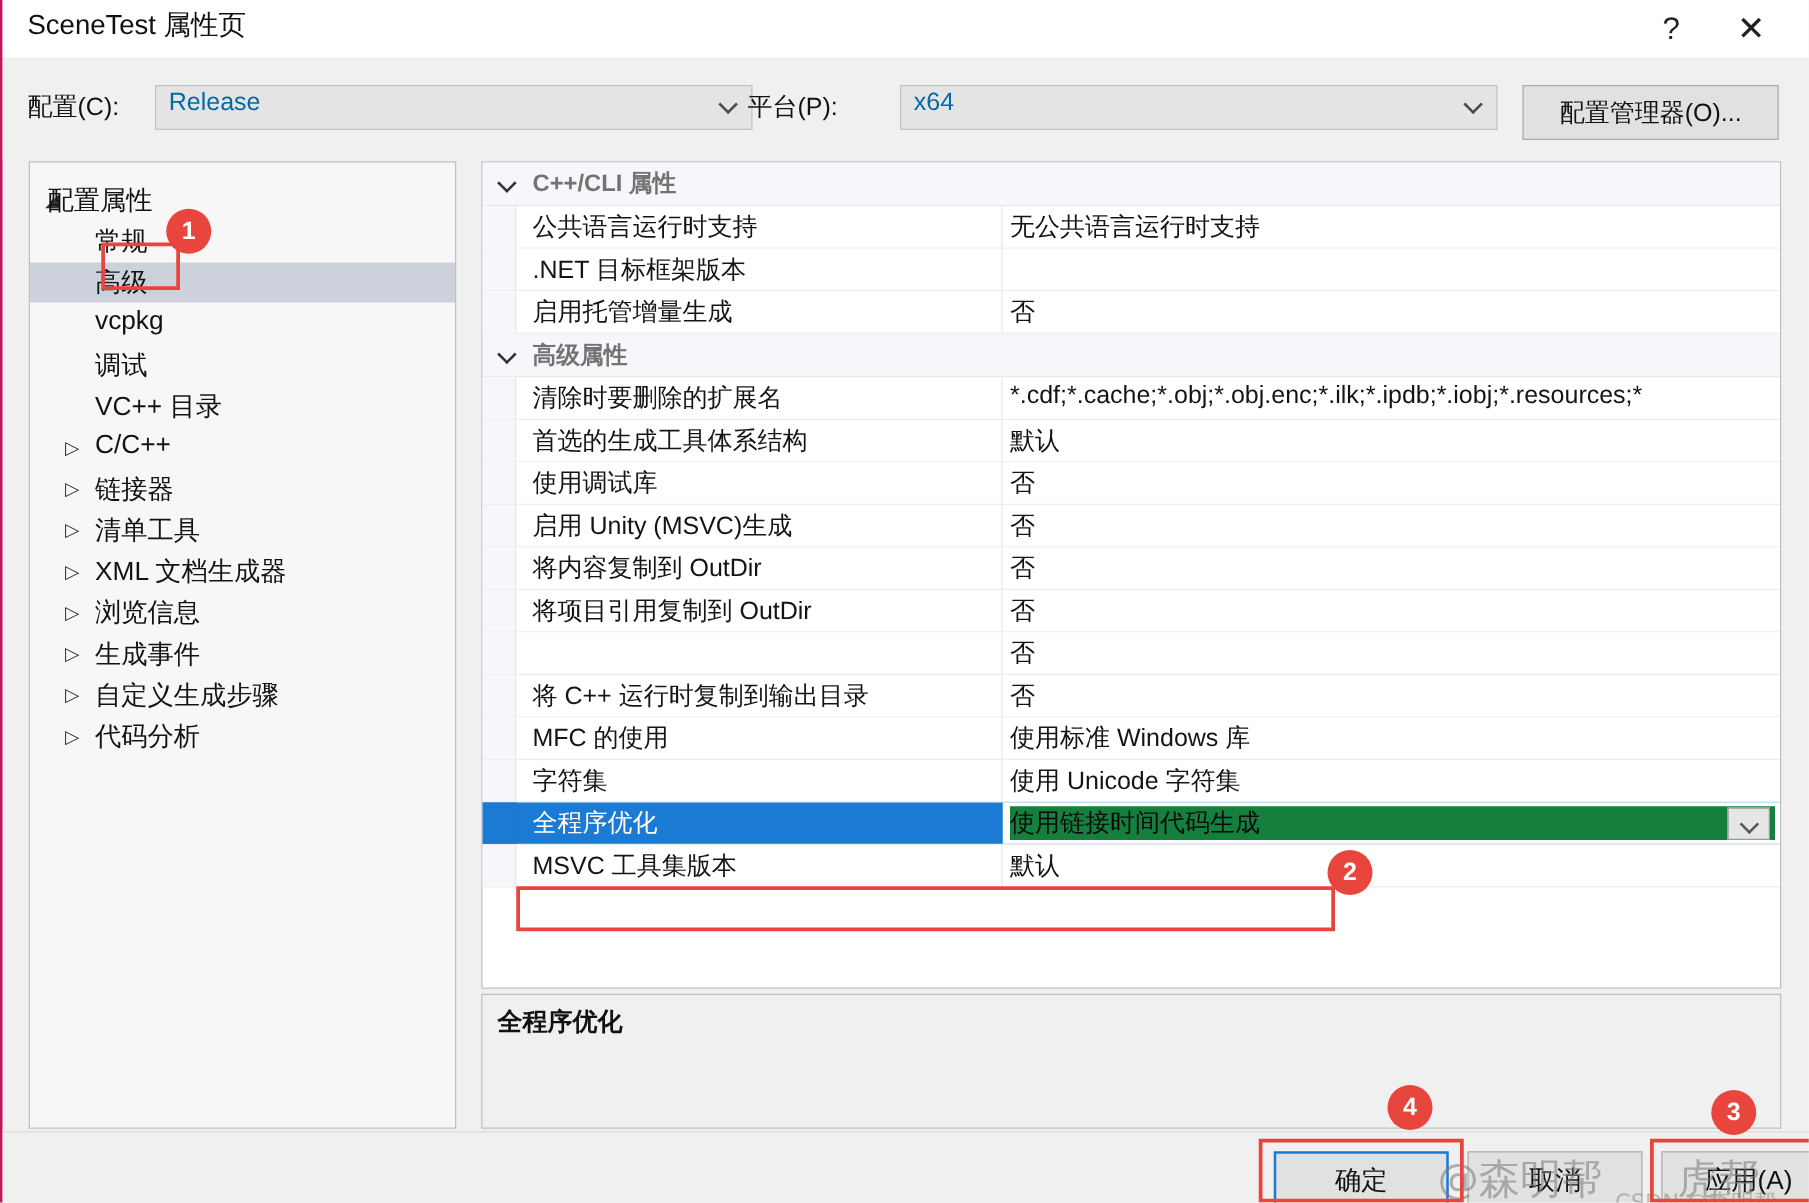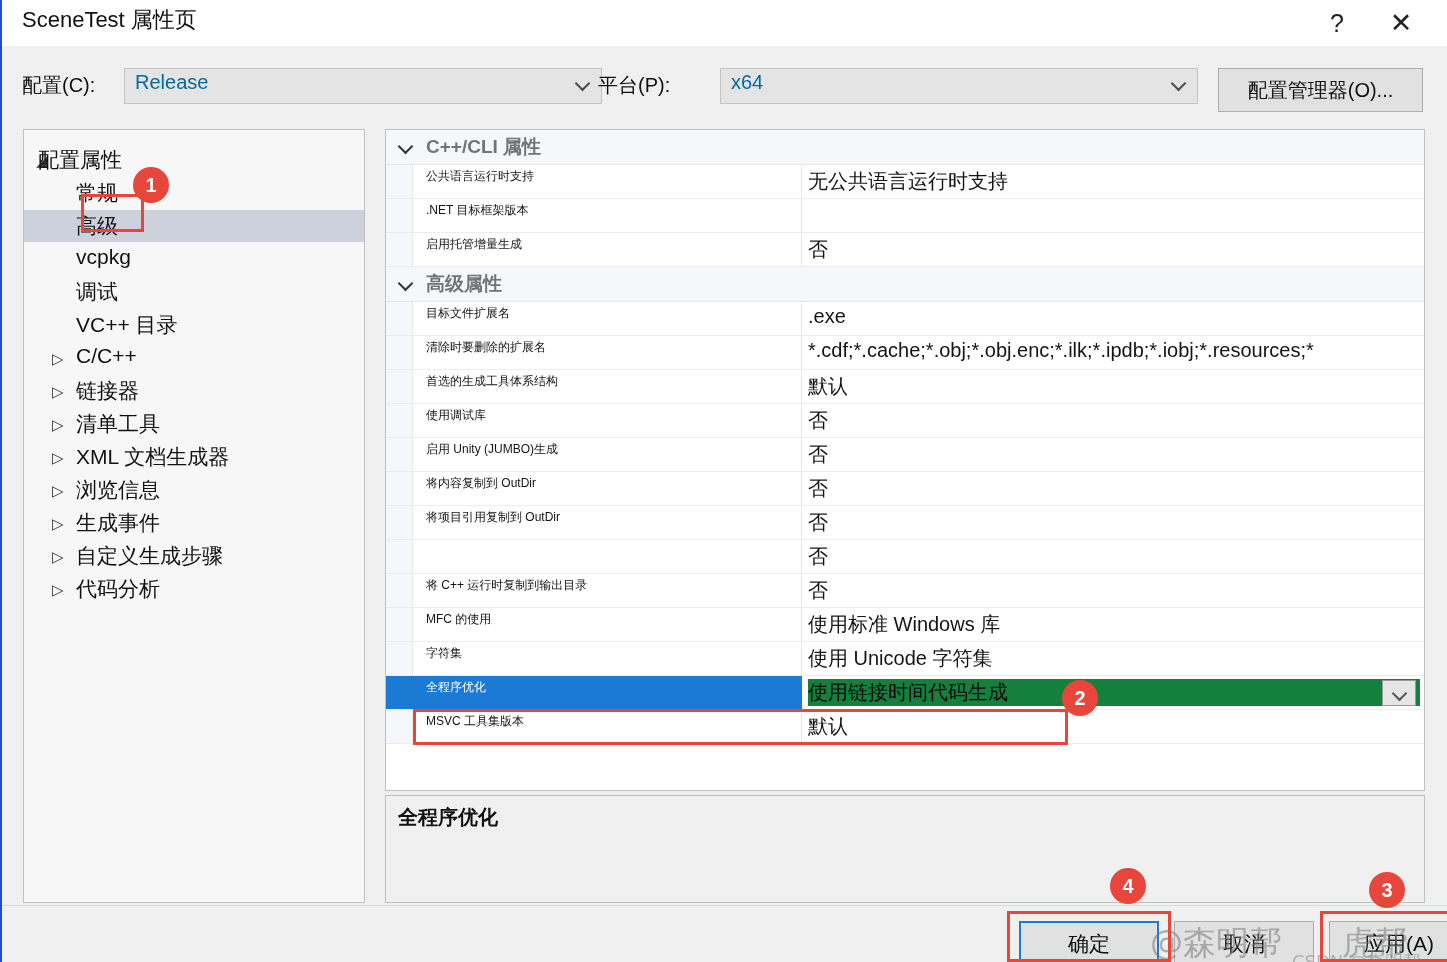--- a/index.html
+++ b/index.html
@@ -16,21 +16,21 @@
     overflow: hidden;
     position: relative;
   }
   #dialog {
     position: absolute;
     left: 0; top: 0;
     width: 1447px;
     height: 962px;
     background: #f0f0f0;
     box-sizing: border-box;
-    border-left: 2px solid #1d4ed8;
+    border-left: 2px solid #be185d;
     overflow: hidden;
   }
 
   
   #titlebar {
     position: absolute;
     left: 0; top: 0;
     width: 1447px; height: 46px;
     background: #ffffff;
   }
@@ -200,21 +200,21 @@
     position: absolute;
     left: 0; top: 0;
     width: 27px; height: 100%;
     background: #f5f7fb;
     border-right: 1px solid #e8e8e8;
     box-sizing: border-box;
   }
   .prop-row .p-name {
     position: absolute;
     left: 40px; top: 3px;
-    font-size: 12px;
+    font-size: 20px;
     color: #141414;
     white-space: nowrap;
   }
   .prop-row .p-val {
     position: absolute;
     left: 422px; top: 3px;
     width: 612px;
     font-size: 20px;
     color: #141414;
     white-space: nowrap;
@@ -448,45 +448,39 @@
           <span class="p-name">启用托管增量生成</span>
           <span class="p-val">否</span>
         </div>
         <div class="cat-row">
           <span class="cat-chev"></span>
           <span class="cat-label">高级属性</span>
         </div>
         <div class="prop-row">
           <div class="gutter"></div>
           <div class="col-div"></div>
-          <span class="p-name">目标文件扩展名</span>
-          <span class="p-val">.exe</span>
-        </div>
-        <div class="prop-row">
-          <div class="gutter"></div>
-          <div class="col-div"></div>
           <span class="p-name">清除时要删除的扩展名</span>
           <span class="p-val">*.cdf;*.cache;*.obj;*.obj.enc;*.ilk;*.ipdb;*.iobj;*.resources;*</span>
         </div>
         <div class="prop-row">
           <div class="gutter"></div>
           <div class="col-div"></div>
           <span class="p-name">首选的生成工具体系结构</span>
           <span class="p-val">默认</span>
         </div>
         <div class="prop-row">
           <div class="gutter"></div>
           <div class="col-div"></div>
           <span class="p-name">使用调试库</span>
           <span class="p-val">否</span>
         </div>
         <div class="prop-row">
           <div class="gutter"></div>
           <div class="col-div"></div>
-          <span class="p-name">启用 Unity (JUMBO)生成</span>
+          <span class="p-name">启用 Unity (MSVC)生成</span>
           <span class="p-val">否</span>
         </div>
         <div class="prop-row">
           <div class="gutter"></div>
           <div class="col-div"></div>
           <span class="p-name">将内容复制到 OutDir</span>
           <span class="p-val">否</span>
         </div>
         <div class="prop-row">
           <div class="gutter"></div>

